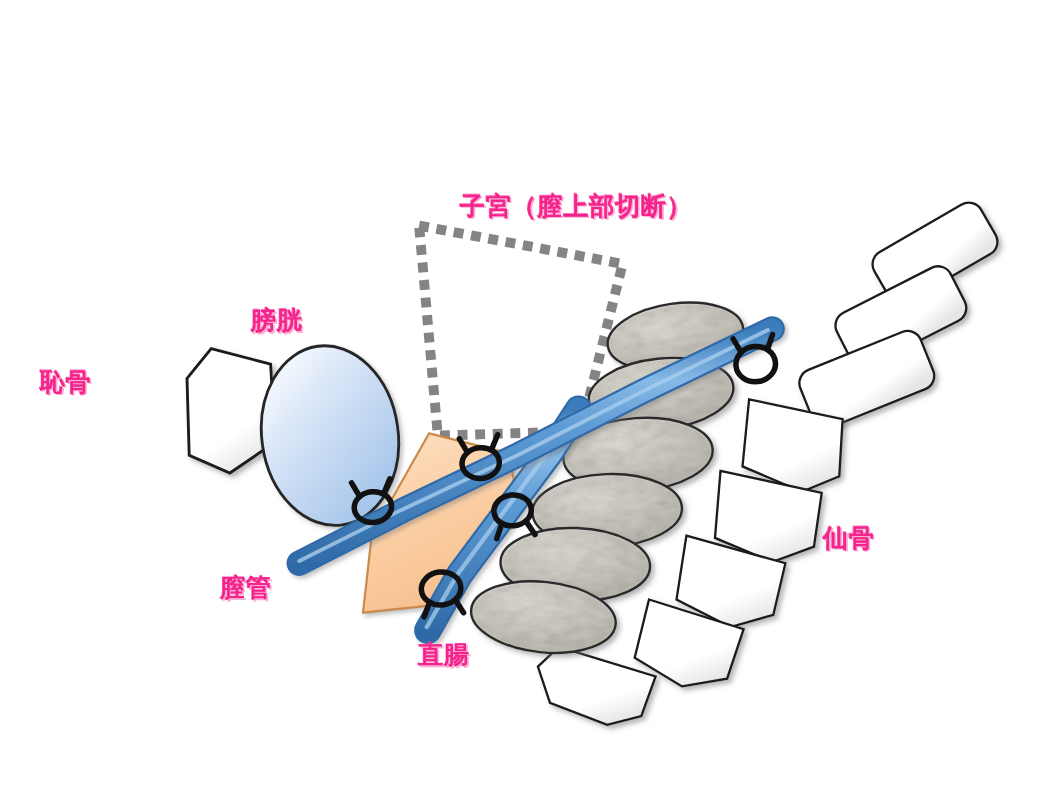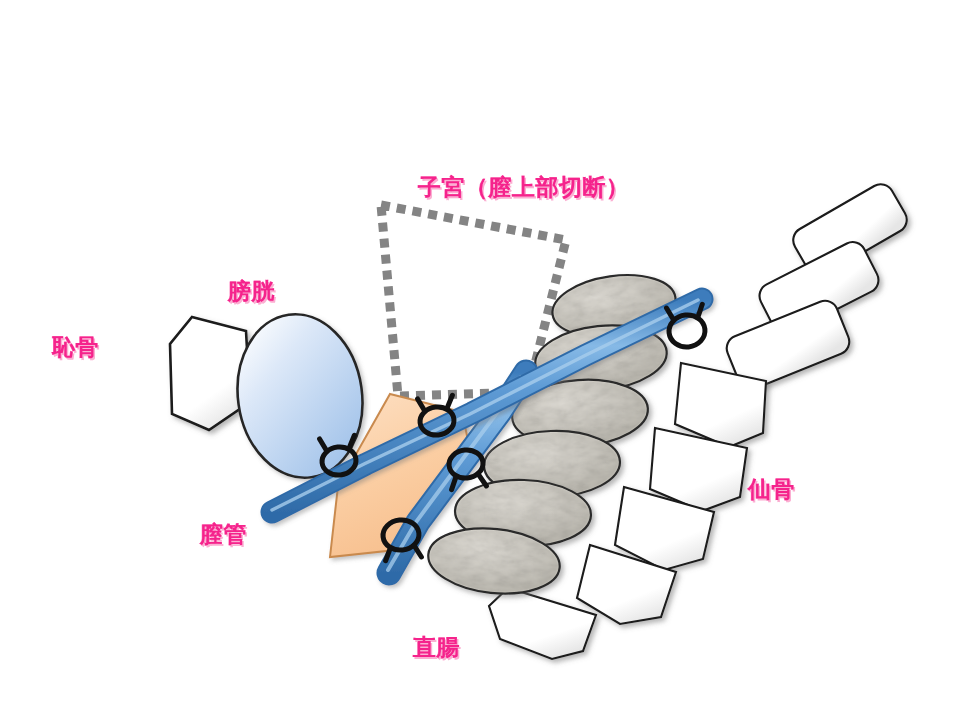--- a/index.html
+++ b/index.html
@@ -202,21 +202,21 @@
         <line x1="699" y1="319" x2="705" y2="306"></line>
       </g>
     </g>
 
   </svg>
 
   <div class="lbl" style="left:418px; top:172px;">子宮（膣上部切断）</div>
 
   <div class="lbl" style="left:228px; top:276px;text-align:center;">膀胱</div>
 
-  <div class="lbl" style="left:52px; top:332px;">恥骨</div>
+  <div class="lbl" style="left:36px; top:332px;">恥骨</div>
 
   <div class="lbl" style="left:748px; top:474px;">仙骨</div>
 
   <div class="lbl" style="left:200px; top:519px;">膣管</div>
 
-  <div class="lbl" style="left:380px; top:632px;margin-left:33px;">直腸</div>
+  <div class="lbl" style="left:380px; top:580px;">直腸</div>
 
 </div>
 
 </body></html>

